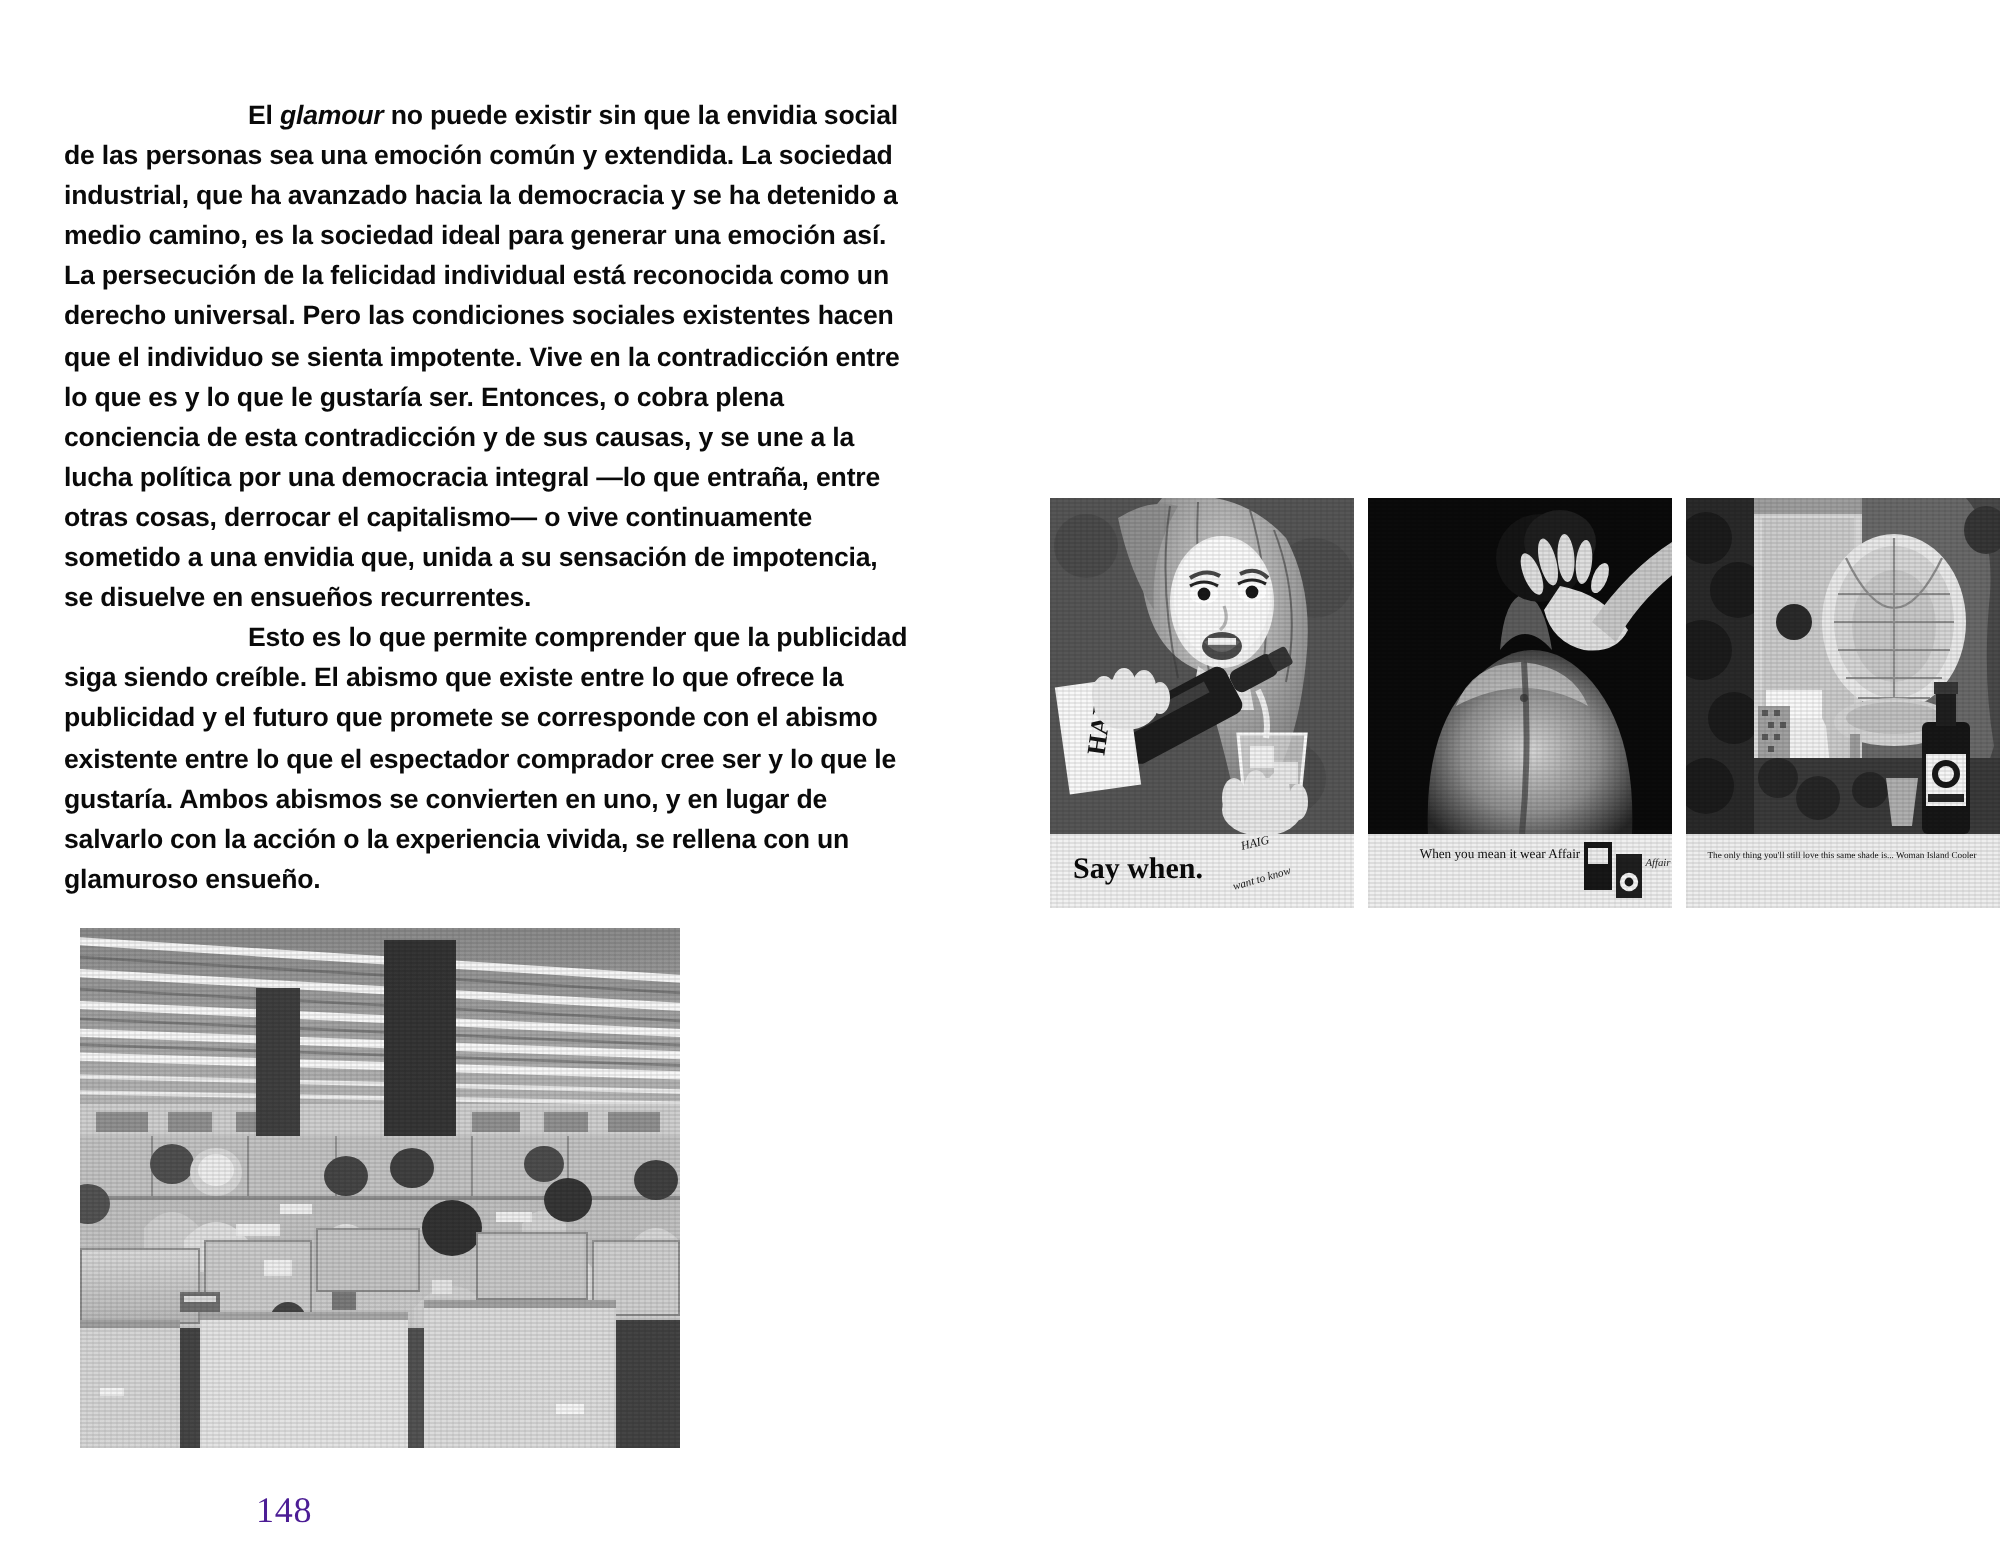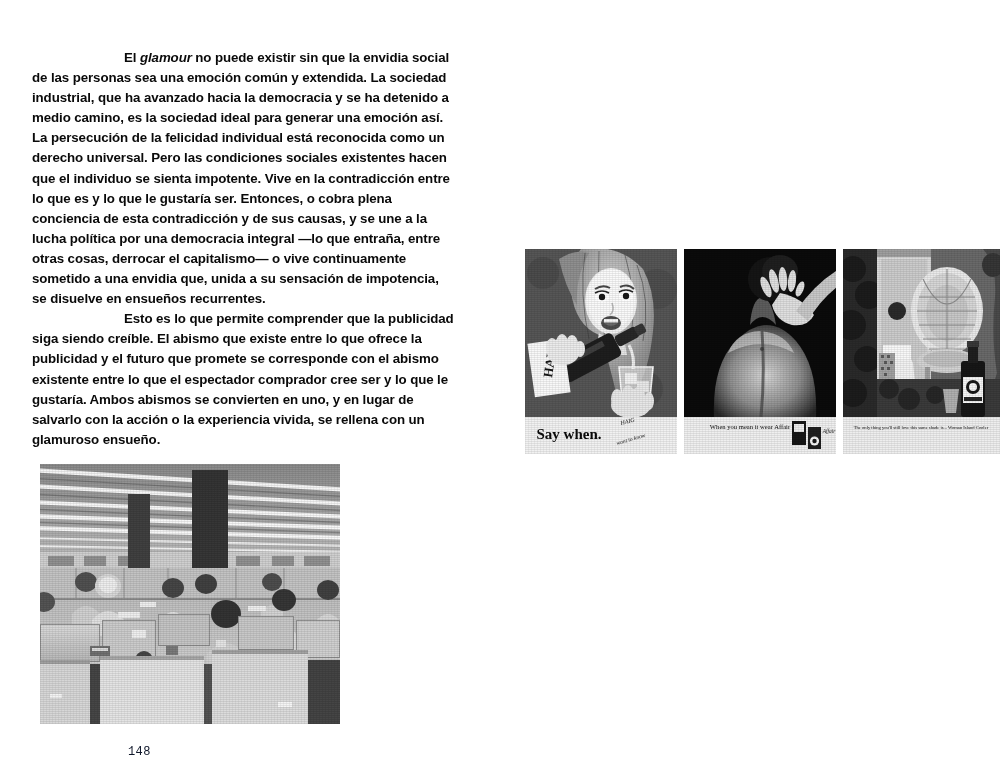--- a/index.html
+++ b/index.html
@@ -46,24 +46,24 @@
   }
   .colbody em { font-style: italic; font-weight: bold; }
 
   
   #left-col-1 { left: 32px; top: 36px;  width: 424px; }
   #left-col-2 { left: 32px; top: 398px; width: 424px; }
 
   
   .folio {
     position: absolute;
-    font-family: Liberation Mono, monospace;
+    font-family: Liberation Serif, serif;
     font-weight: normal;
-    font-size: 12px;
-    color: #0f172a;
+    font-size: 18px;
+    color: #4c1d95;
     letter-spacing: 0.4px;
   }
   #folio-left  { left: 128px; top: 733px; }
 
   
   .photo {
     position: absolute;
     overflow: hidden;
     background: #8e8e8e;
     filter: grayscale(100%) contrast(108%);

